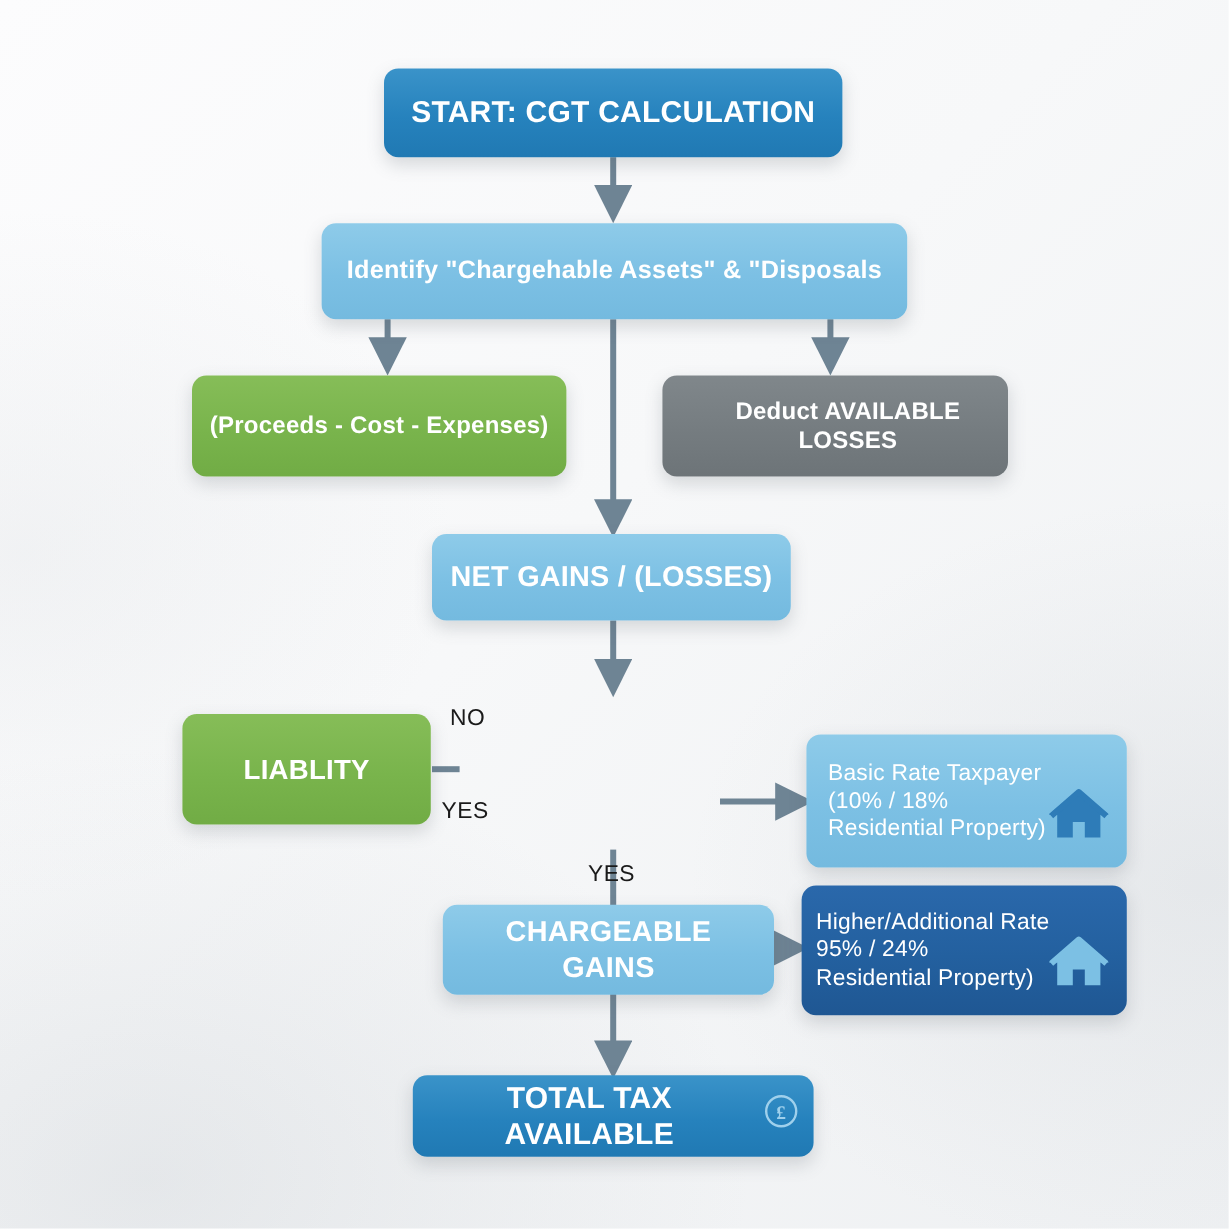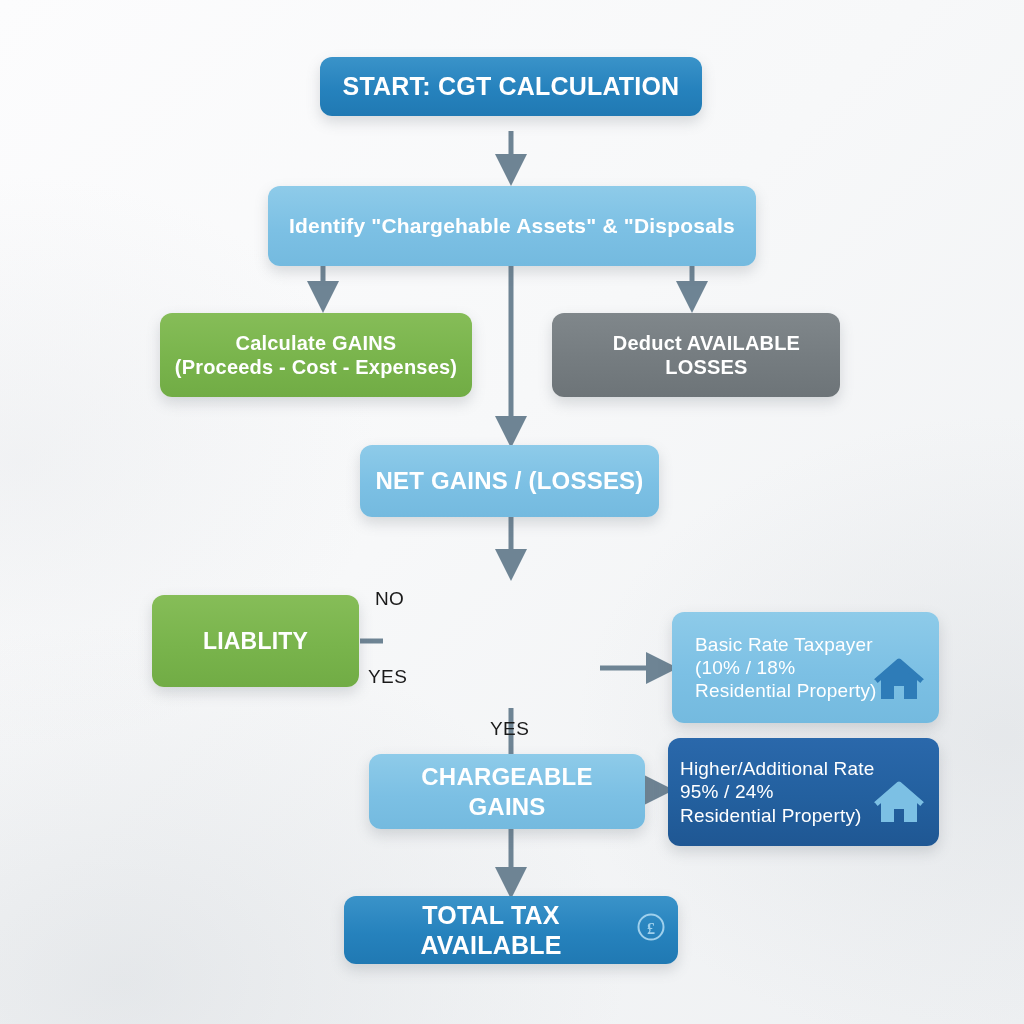--- a/index.html
+++ b/index.html
@@ -123,35 +123,34 @@
 
     <line x1="600" y1="668" x2="672" y2="668" stroke="#6e8494" stroke-width="5" marker-end="url(#arrow)"></line>
 
     <line x1="511" y1="708" x2="511" y2="757" stroke="#6e8494" stroke-width="5"></line>
 
     <line x1="645" y1="790" x2="668" y2="790" stroke="#6e8494" stroke-width="5" marker-end="url(#arrow)"></line>
 
     <line x1="511" y1="828" x2="511" y2="893" stroke="#6e8494" stroke-width="5" marker-end="url(#arrow)"></line>
   </svg>
 
-  <div class="node c-blue-dark bold" style="left:320px; top:57px; width:382px; height:59px; font-size:25px;">
+  <div class="node c-blue-dark bold" style="left:320px; top:57px; width:382px; height:74px; font-size:25px;">
     <span class="lines">
         <span class="l">START: CGT CALCULATION</span>
       </span>
   </div>
 
   <div class="node c-blue-light bold" style="left:268px; top:186px; width:488px; height:80px; font-size:21px;">
     <span class="lines">
         <span class="l">Identify "Chargehable Assets" &amp; "Disposals</span>
       </span>
   </div>
 
   <div class="node c-green bold" style="left:160px; top:313px; width:312px; height:84px; font-size:20px;">
     <span class="lines">
-      <span class="l">Calculate GAINS</span>
       <span class="l">(Proceeds - Cost - Expenses)</span>
     </span>
   </div>
 
   <div class="node c-gray bold" style="left:552px; top:313px; width:288px; height:84px; font-size:20px;padding-left:33px;">
     <span class="lines">
         <span class="l">Deduct AVAILABLE LOSSES</span>
       </span>
   </div>
 
@@ -166,21 +165,21 @@
   <div class="elabel" style="left:368px; top:666px;">YES</div>
   <div class="elabel" style="left:490px; top:718px;">YES</div>
 
   <div class="node c-green bold" style="left:152px; top:595px; width:207px; height:92px; font-size:23px;">
     <span class="lines">
       <span class="l">LIABLITY</span>
     </span>
   </div>
 
   <div class="node c-blue-light" style="left:672px; top:612px; width:267px; height:111px; font-size:19px;
-              justify-content:flex-start; text-align:left; padding-left:23px;">
+              justify-content:flex-start; text-align:left; padding-left:18px;">
     <span class="lines" style="width:auto;">
       <span class="l">Basic Rate Taxpayer</span>
       <span class="l">(10% / 18%</span>
       <span class="l">Residential Property)</span>
     </span>
     <span class="house-icon" style="right:14px; bottom:16px;">
       <svg width="52" height="46" viewBox="0 0 52 46" aria-hidden="true">
         <path d="M26 3 L51 24 L44 24 L44 43 L31 43 L31 30 L21 30 L21 43 L8 43 L8 24 L1 24 Z" fill="#2e7cb8"></path>
         <path d="M3 25 L26 5 L49 25" fill="none" stroke="#2e7cb8" stroke-width="5" stroke-linejoin="round"></path>
       </svg>

